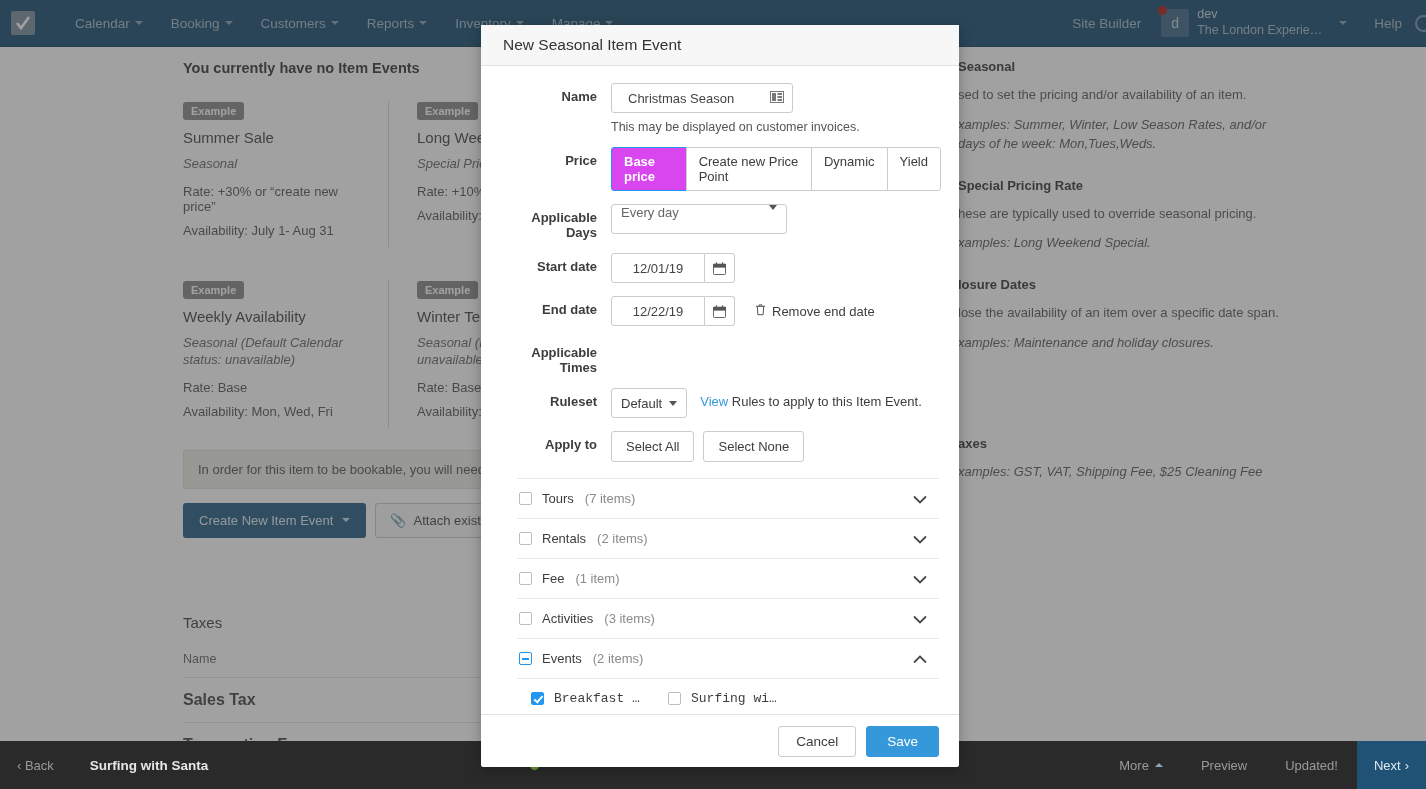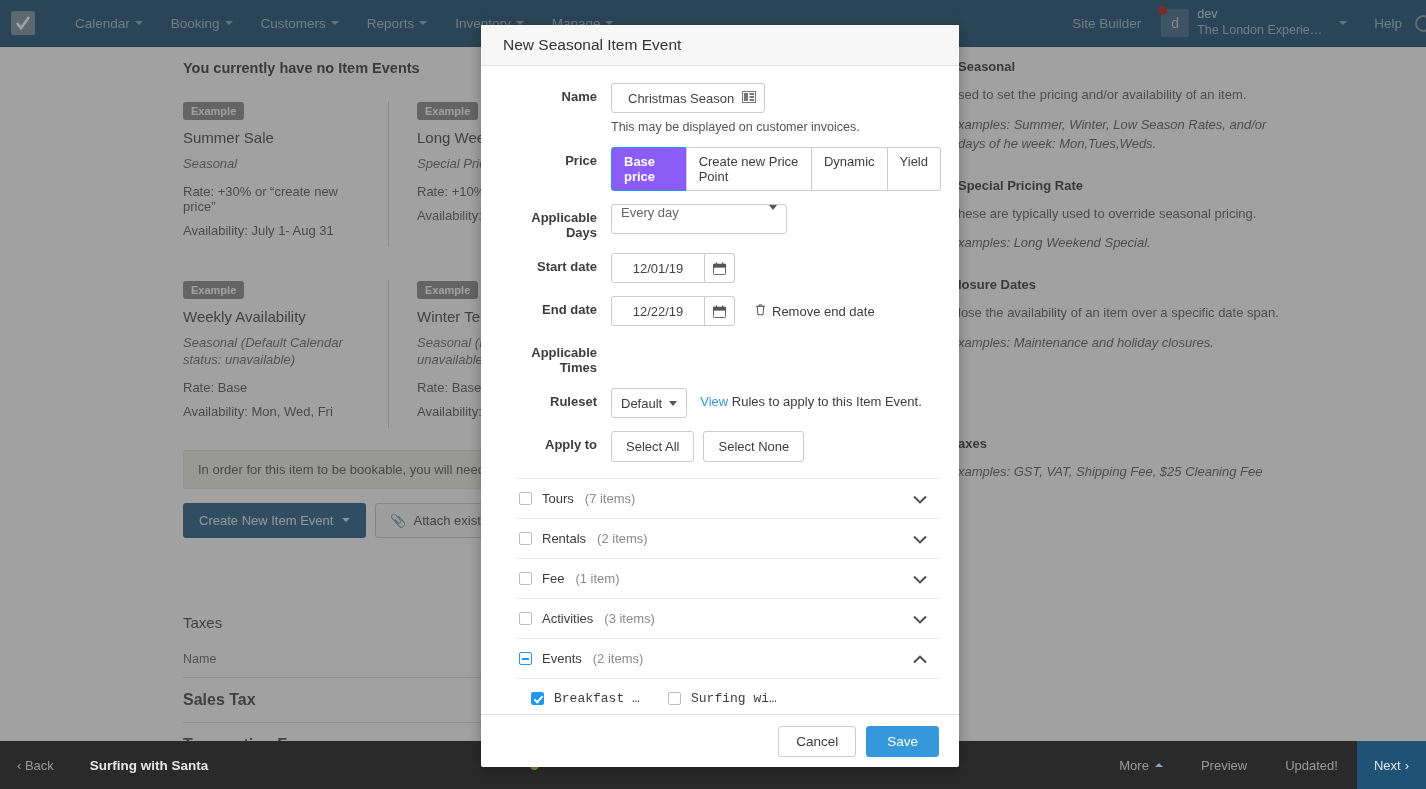--- a/index.html
+++ b/index.html
@@ -167,31 +167,31 @@
   .flabel {
     width: 112px; text-align: right; padding-right: 14px; font-size: 13px;
     font-weight: bold; color: #3d3d3d; padding-top: 6px; flex: none;
   }
   .fctl { flex: 1; }
   .inp {
     border: 1px solid #ccc; border-radius: 3px; height: 30px; font-size: 13px;
     color: #444; padding: 0 8px; background: #fff;
     display: flex; align-items: center;
   }
-  .inp-name { width: 154px; justify-content: space-between; padding-left: 16px; }
+  .inp-name { width: 182px; justify-content: space-between; padding-left: 16px; }
   .helper { font-size: 12.5px; color: #555; margin-top: 7px; }
 
   .segmented { display: flex; }
   .seg {
     border: 1px solid #ccc; font-size: 13px; color: #3d3d3d; padding: 6px 12px;
     background: #fff; cursor: pointer; margin-left: -1px;
   }
   .seg:first-child { margin-left: 0; border-radius: 3px 0 0 3px; }
   .seg:last-child { border-radius: 0 3px 3px 0; }
-  .seg.active { background: #8b5cf6; border-color: #2196f3; color: #fff; font-weight: bold; }
+  .seg.active { background: #d946ef; border-color: #2196f3; color: #fff; font-weight: bold; }
 
   .select-days {
     width: 176px; border: 1px solid #ccc; border-radius: 3px; height: 30px;
     display: flex; align-items: flex-start; justify-content: space-between;
     padding: 0 9px; font-size: 13px; color: #666; cursor: pointer;
   }
   .sel-caret {
     width:0;height:0;border-left:4px solid transparent;border-right:4px solid transparent;
     border-top:5px solid #555;
   }

